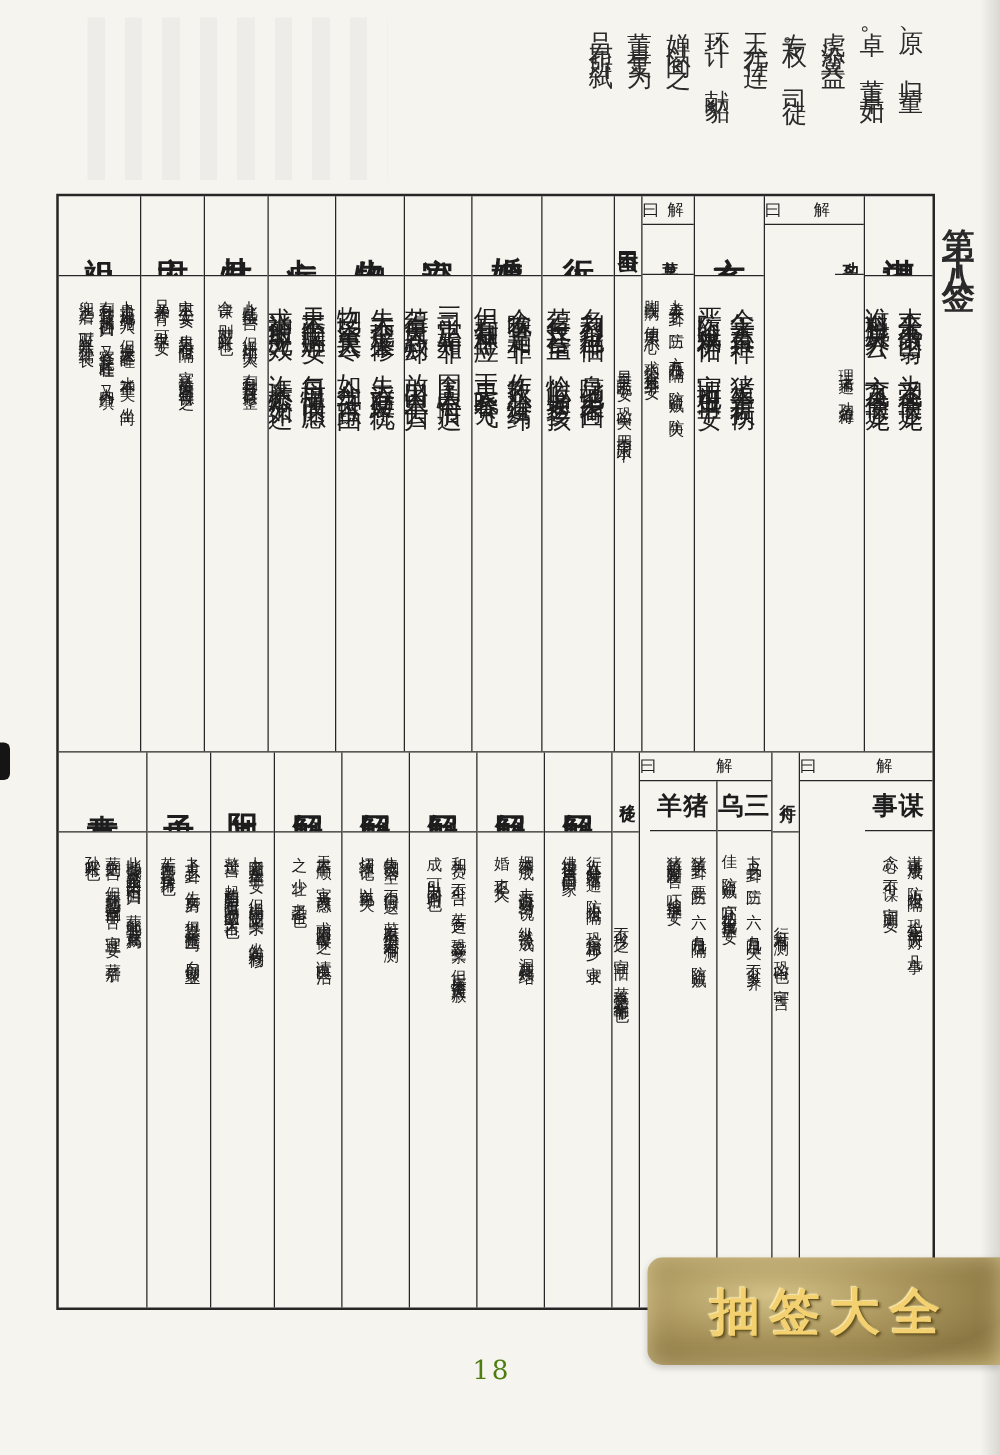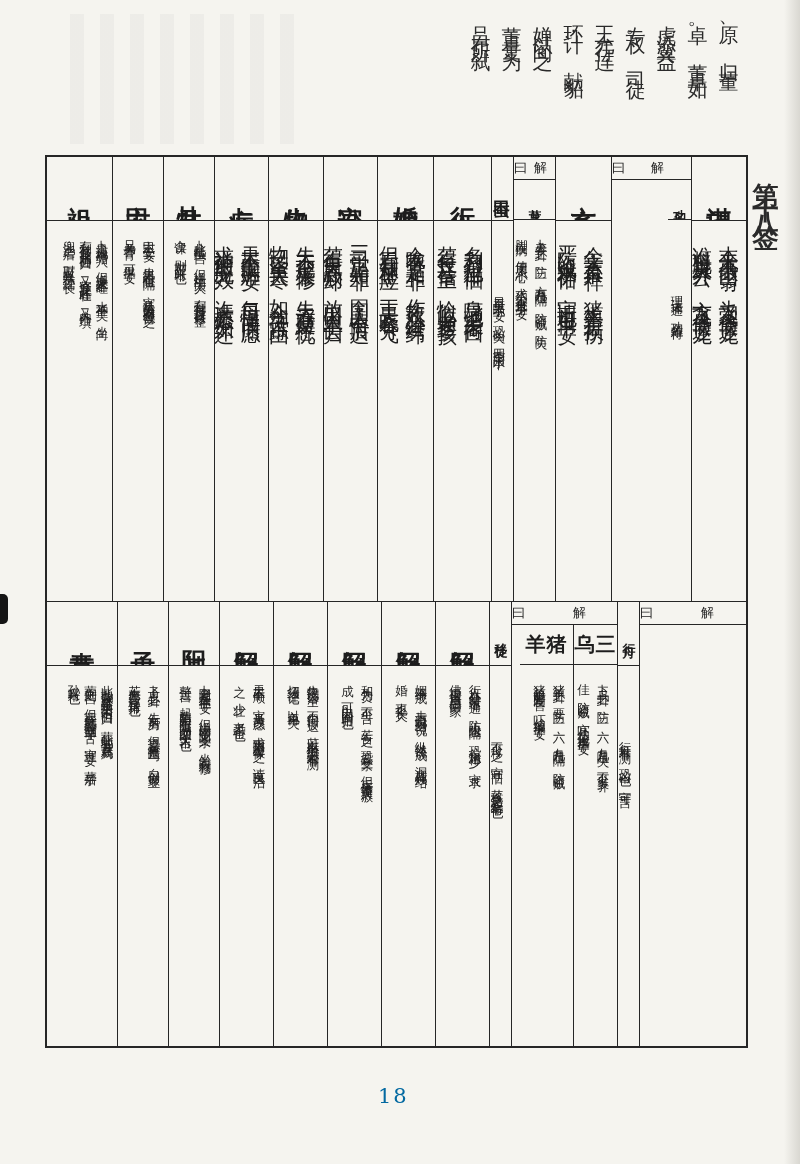--- a/index.html
+++ b/index.html
@@ -37,21 +37,21 @@
   .band-w span{letter-spacing:48px;margin-right:-48px;}
   .band-n span{letter-spacing:7px;margin-right:-7px;}
   .subs{flex:1;display:flex;flex-direction:row-reverse;min-height:0;}
   .sub{flex:none;display:flex;flex-direction:column;min-width:0;}
   .subs .sub:not(:first-child){border-right:1.5px solid #262626;}
   .shdr{flex:none;height:39px;border-bottom:1.5px solid #262626;display:flex;
         align-items:center;justify-content:center;overflow:hidden;}
 
   
   .pagenum{position:absolute;left:378px;top:1084px;font-family:"DejaVu Serif",serif;
-           font-size:21px;color:#0369a1;letter-spacing:2px;}
+           font-size:21px;color:#4d7c0f;letter-spacing:2px;}
   .banner{position:absolute;left:518px;top:1006px;width:282px;height:86px;z-index:6;
           border-radius:12px 0 0 12px;
           background:radial-gradient(ellipse at 35% 35%, #d2c086 0%, #a7935a 45%, #8b7743 75%, #9c8950 100%);
           box-shadow:inset 0 0 18px rgba(255,240,190,.5), 0 2px 6px rgba(0,0,0,.18);
           display:flex;align-items:center;justify-content:center;}
   .banner-text{font-size:40px;font-weight:bold;letter-spacing:8px;color:#f3d170;padding-left:10px;
                text-shadow:1px 1px 0 #6a571f,2px 2px 2px rgba(60,45,10,.55),-1px -1px 1px #ffefb6;}
   .blob{position:absolute;left:0;top:594px;width:8px;height:30px;background:#151515;border-radius:0 5px 5px 0;}
   .edge{position:absolute;right:0;top:0;width:16px;height:100%;
         background:linear-gradient(90deg,rgba(0,0,0,0),rgba(90,85,75,.18));}
@@ -193,20 +193,27 @@
       </div>
     </div>
 
     <div class="sec sec2">
 
       <div class="col" style="width:106px">
         <div class="band band-w">
             <span>曰解</span>
           </div>
         <div class="subs">
+          <div class="sub" style="width:54px">
+            <div class="shdr">
+                <span class="hz">事谋</span>
+              </div>
+            <div class="bd sm v">谋事难成　防小人阻隔　恐生祸非失财　凡事
+贪心　不可谋　守旧则安</div>
+          </div>
         </div>
       </div>
 
       <div class="col" style="width:21px">
         <div class="hdr">
             <span class="v h-nar">行舟</span>
           </div>
         <div class="bd sm off v">行舟有不测　恐凶也　守可吉</div>
       </div>
 
@@ -301,16 +308,19 @@
           </div>
         <div class="bd sm cols3 v">此地龙脉水聚且水阳走不归口　葬此地宜去龙就局
 葬之则吉　但葬此地恐有祸非口舌　宜理妥　葬后子
 孙兴旺也</div>
       </div>
     </div>
   </div>
 
   <div class="pagenum">18</div>
 
+  <div class="banner">
+    <span class="banner-text">抽签大全</span>
+  </div>
 
   <div class="blob"></div>
   <div class="edge"></div>
 </div>
 
 </body></html>

